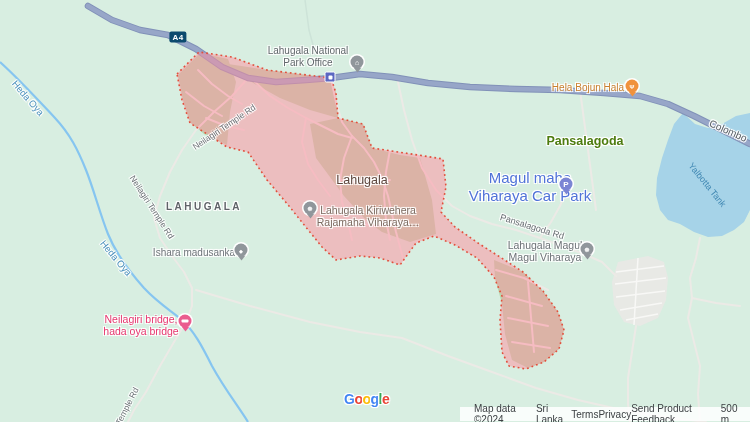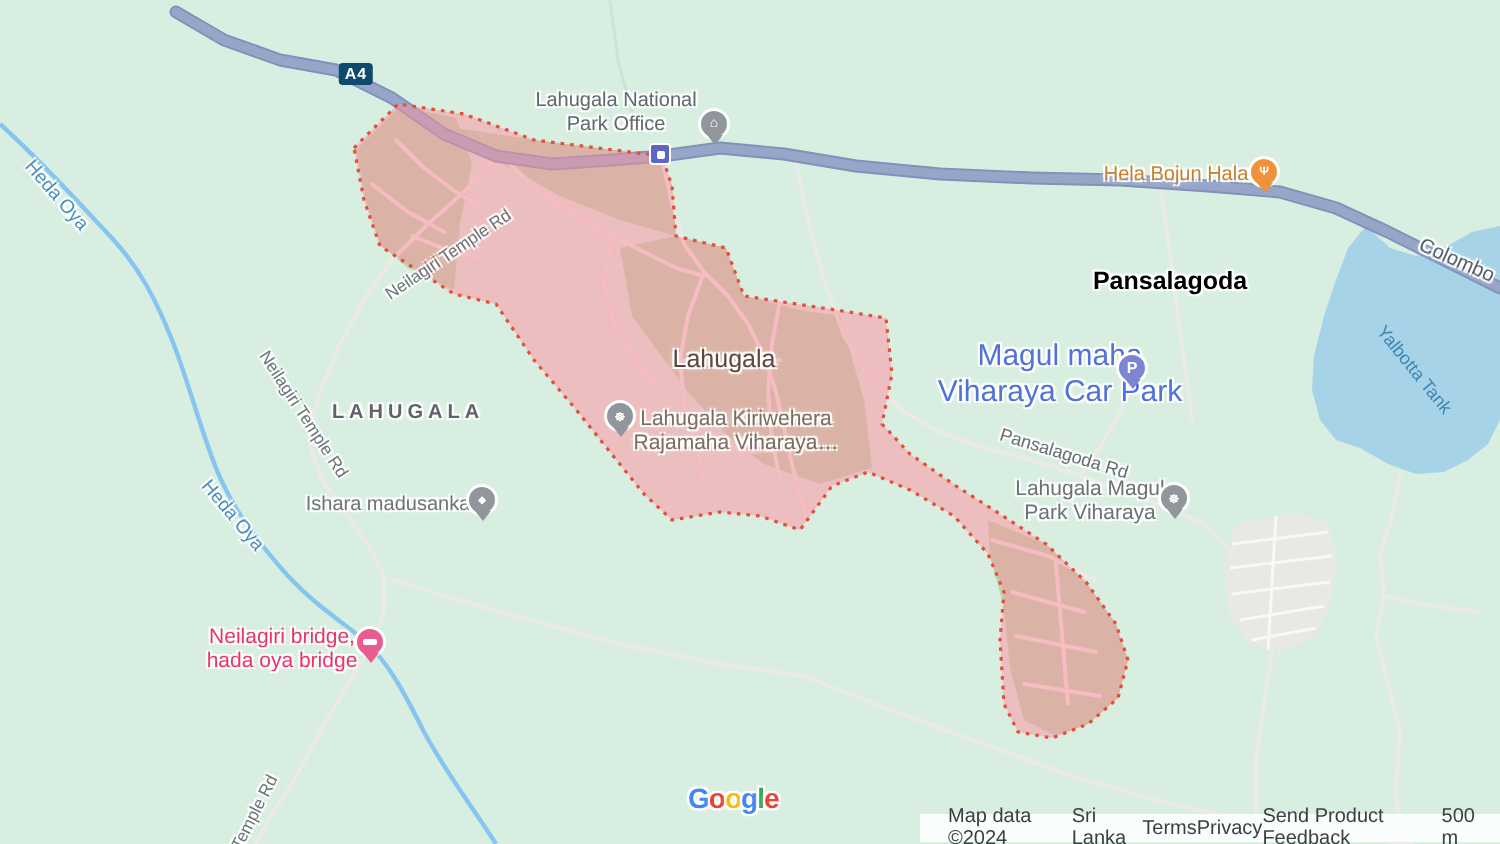--- a/index.html
+++ b/index.html
@@ -110,21 +110,21 @@
 
   <div class="shield" style="left:178px;top:37px;"><span>A4</span></div>
 
   <div class="lbl" style="left:588px;top:88px;font-size:10px;color:#c9802e;font-weight:500;"><span>Hela Bojun Hala</span></div>
   <div class="pin" style="left:632px;top:86px;--c:#f0923c;font-size:6px;">
     <span>Ψ</span>
   </div>
 
   <div class="lbl rot" style="left:728px;top:131px;font-size:10px;color:#5c6267;transform:translate(-50%,-50%) rotate(24deg);"><span>Colombo</span></div>
 
-  <div class="lbl" style="left:585px;top:141px;font-size:12.5px;color:#000000;font-weight:700;"><span>Pansalagoda</span></div>
+  <div class="lbl" style="left:585px;top:141px;font-size:12.5px;color:#4d7c0f;font-weight:700;"><span>Pansalagoda</span></div>
 
   <div class="lbl" style="left:362px;top:180px;font-size:12.5px;color:#5d473e;font-weight:500;"><span>Lahugala</span></div>
 
   <div class="lbl" style="left:204px;top:207px;font-size:10px;color:#5f6368;font-weight:700;letter-spacing:2.5px;"><span>LAHUGALA</span></div>
 
   <div class="pin" style="left:310px;top:208px;--c:#90969b;font-size:6px;">
     <span>☸</span>
   </div>
   <div class="lbl" style="left:368px;top:216px;font-size:10.5px;color:#7c6c62;">
     <div>Lahugala Kiriwehera</div>
@@ -136,21 +136,21 @@
       <div>Viharaya Car Park</div>
   </div>
   <div class="pin" style="left:566px;top:184px;--c:#7b85d4;font-size:8px;">
     <span>P</span>
   </div>
 
   <div class="lbl rot" style="left:532px;top:227px;font-size:9px;color:#686d72;transform:translate(-50%,-50%) rotate(17deg);"><span>Pansalagoda Rd</span></div>
 
   <div class="lbl" style="left:545px;top:251px;font-size:10.5px;color:#6d7277;">
     <div>Lahugala Magul</div>
-      <div>Park Viharaya</div>
+      <div>Magul Viharaya</div>
   </div>
   <div class="pin" style="left:587px;top:249px;--c:#90969b;font-size:6px;">
     <span>☸</span>
   </div>
 
   <div class="lbl" style="left:194px;top:253px;font-size:10px;color:#6f747a;"><span>Ishara madusanka</span></div>
   <div class="pin" style="left:241px;top:250px;--c:#90969b;font-size:5px;">
     <span>◆</span>
   </div>
 

